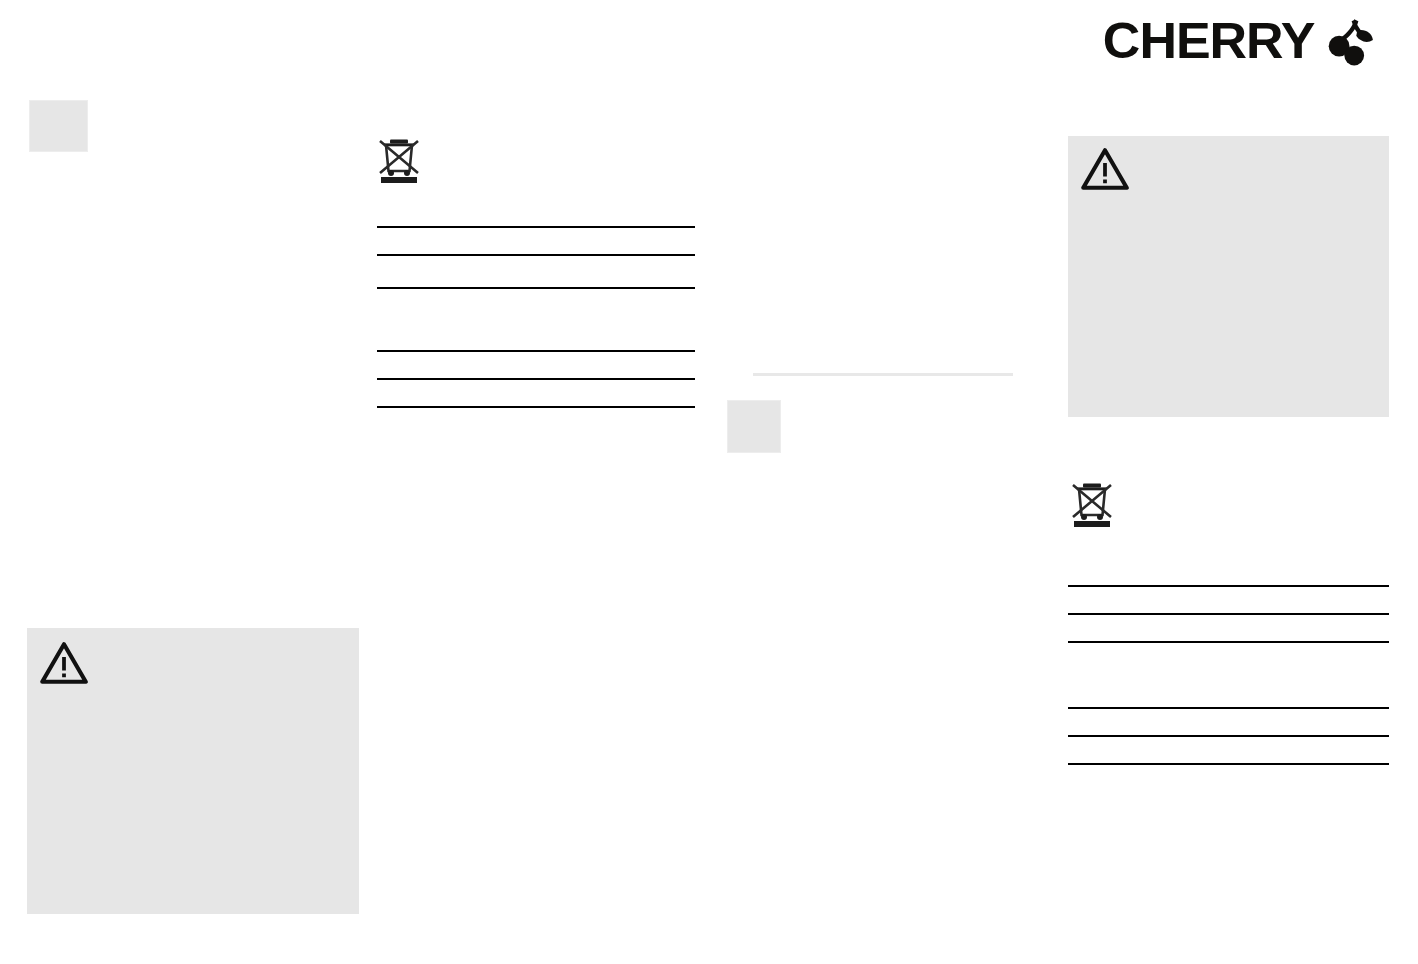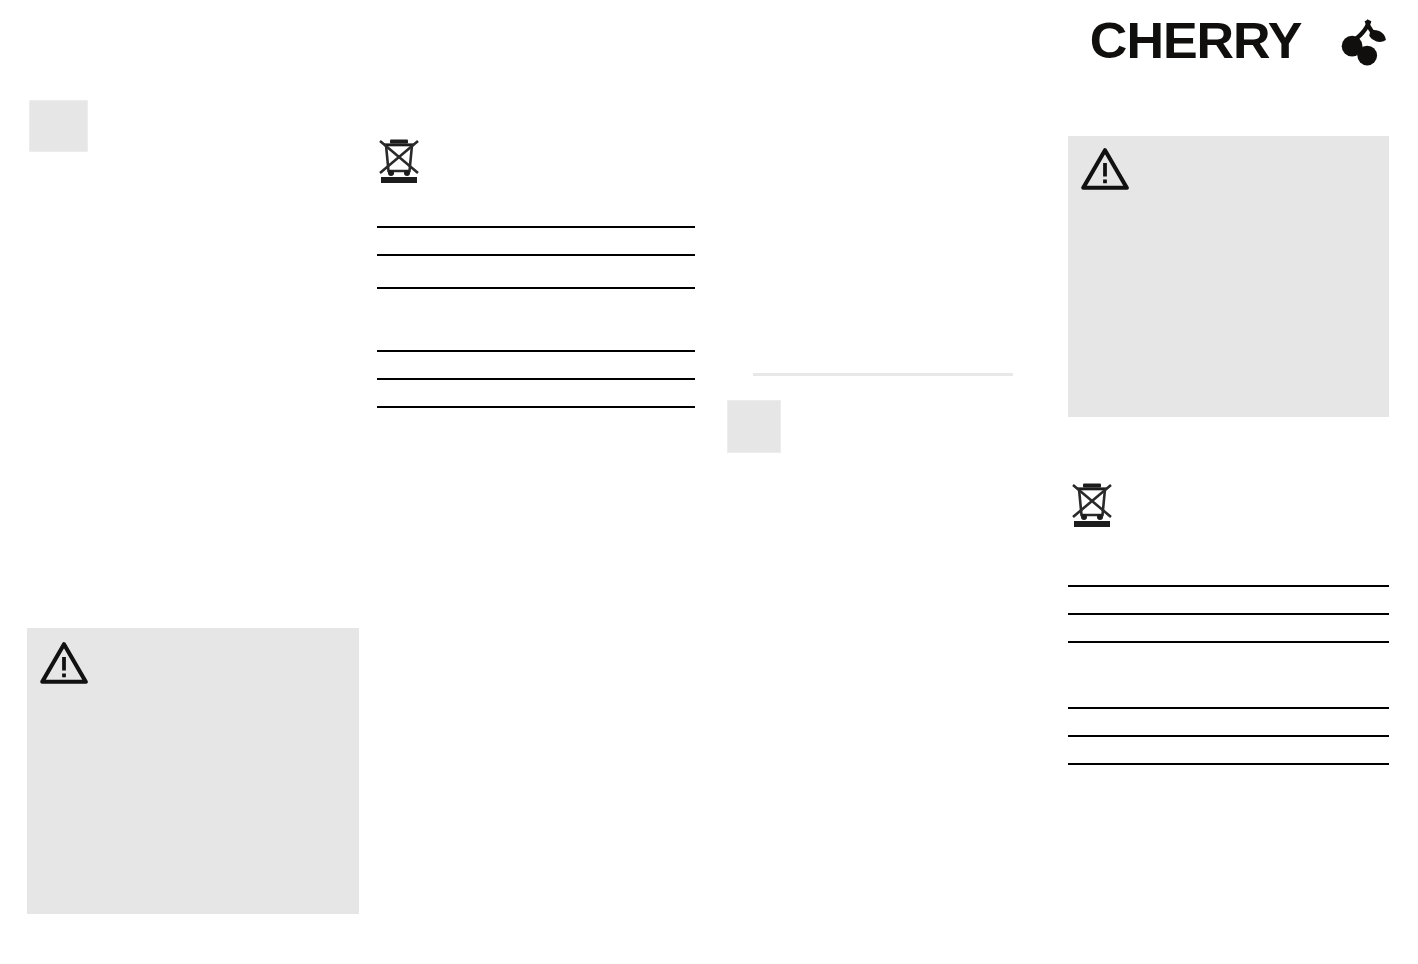--- a/index.html
+++ b/index.html
@@ -21,21 +21,21 @@
 
   
   .brand-logo {
     position: absolute;
     left: 1098px;
     top: 12px;
     width: 290px;
     height: 58px;
     display: flex;
     align-items: center;
-    justify-content: space-between;
+    justify-content: center;
   }
   .brand-wordmark {
     font-family: "Liberation Sans", sans-serif;
     font-weight: 700;
     font-size: 50px;
     letter-spacing: -1px;
     color: #100f0d;
     line-height: 1;
     transform: scaleX(1.04);
     transform-origin: right center;

